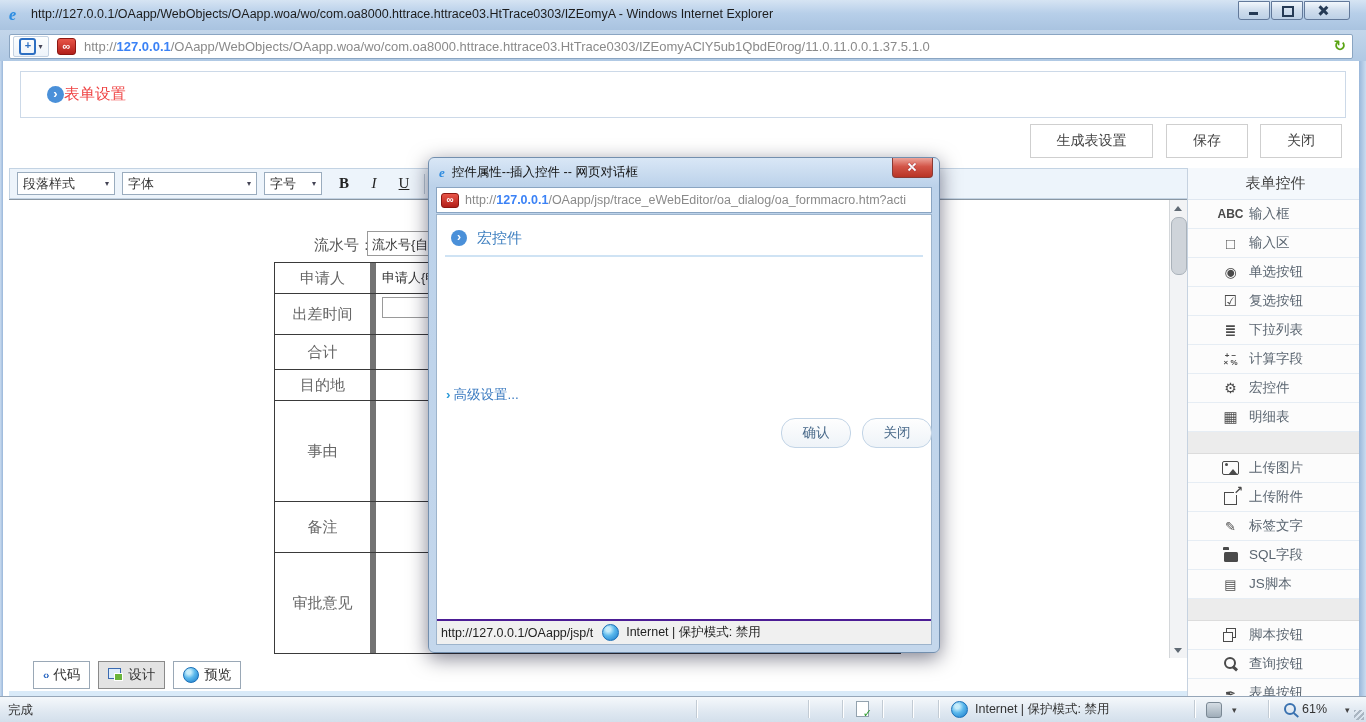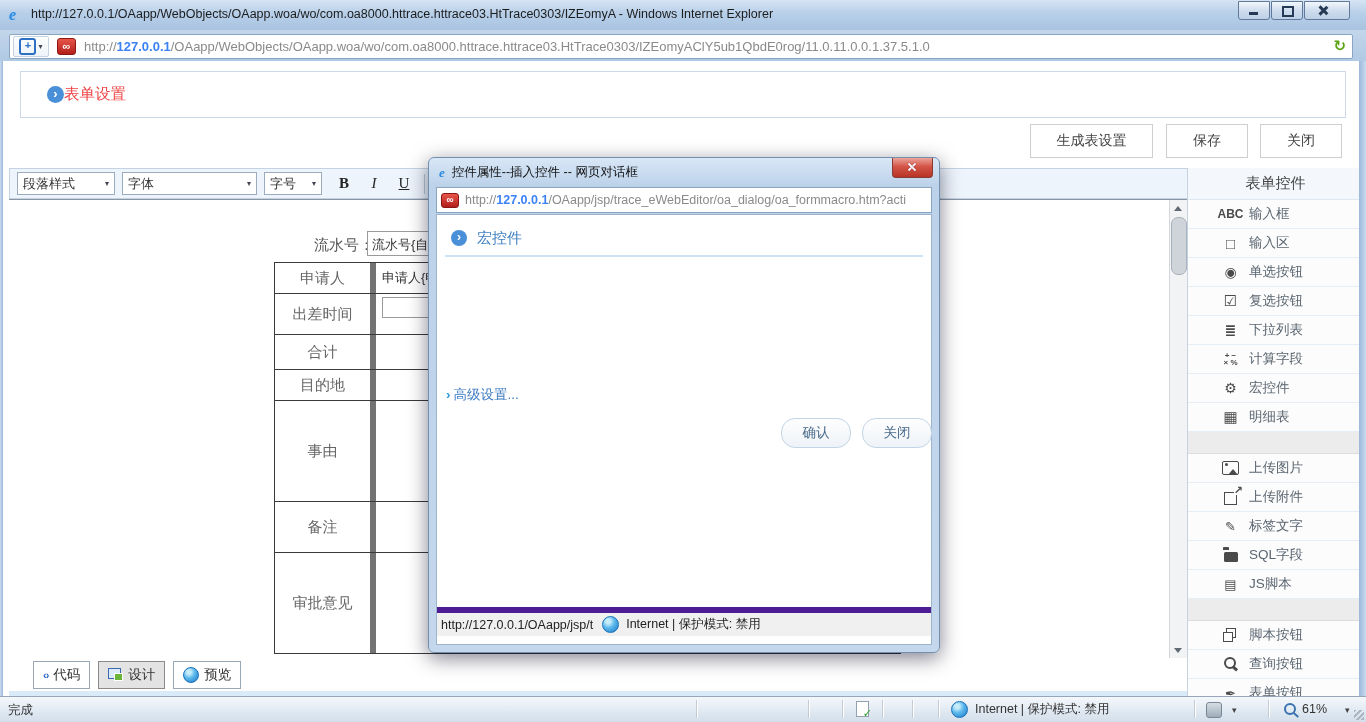--- a/index.html
+++ b/index.html
@@ -150,21 +150,21 @@
   .dfield{position:absolute;left:0;width:100%;height:22px;}
   .dfield .lab{position:absolute;left:17px;top:3px;font-size:13.5px;color:#4a7fb8;}
   .dfield .box{position:absolute;left:95px;right:35px;top:0;height:22px;border:1px solid #b5c9de;border-radius:2px;
     background:#fff;font-size:13px;color:#3a6ea5;line-height:22px;padding-left:9px;}
   .dfield .sel-arrow{position:absolute;right:45px;top:7px;font-size:9px;color:#333;}
   .adv-link{position:absolute;left:9px;top:171px;font-size:13.5px;color:#3a7ac0;}
   .adv-link .ar{color:#2a9ad8;font-weight:bold;margin-right:3px;}
   .pill-btn{position:absolute;top:203px;width:68px;height:28px;border:1px solid #c2d4e6;border-radius:14px;
     background:linear-gradient(#fefefe,#eef3f8);font-size:13.5px;color:#4a6a8a;
     display:flex;align-items:center;justify-content:center;}
-  .dlg-status{position:absolute;left:0;right:0;bottom:8px;height:23px;background:#f0f0f0;border-top:6px solid #4c1d95;
+  .dlg-status{position:absolute;left:0;right:0;bottom:0;height:23px;background:#f0f0f0;border-top:2px solid #4c1d95;
     display:flex;align-items:center;font-size:12.5px;color:#222;}
   .dlg-status .su{padding-left:4px;white-space:nowrap;}
   .sb-globe{width:15px;height:15px;border-radius:50%;border:1px solid #1a70b8;flex:0 0 auto;
     background:radial-gradient(circle at 35% 30%,#c6ecfa 0 15%,#5ab8ec 45%,#1a78c8 100%);}
   .dlg-status .sb-globe{margin-left:9px;}
   .dlg-status .sz{margin-left:7px;white-space:nowrap;}
 
   
   .statusbar{position:absolute;left:0;bottom:0;width:100%;height:25px;
     background:linear-gradient(#f5f8fb,#dfe8f1 60%,#d3dfeb);border-top:1px solid #96a6b8;z-index:50;}

